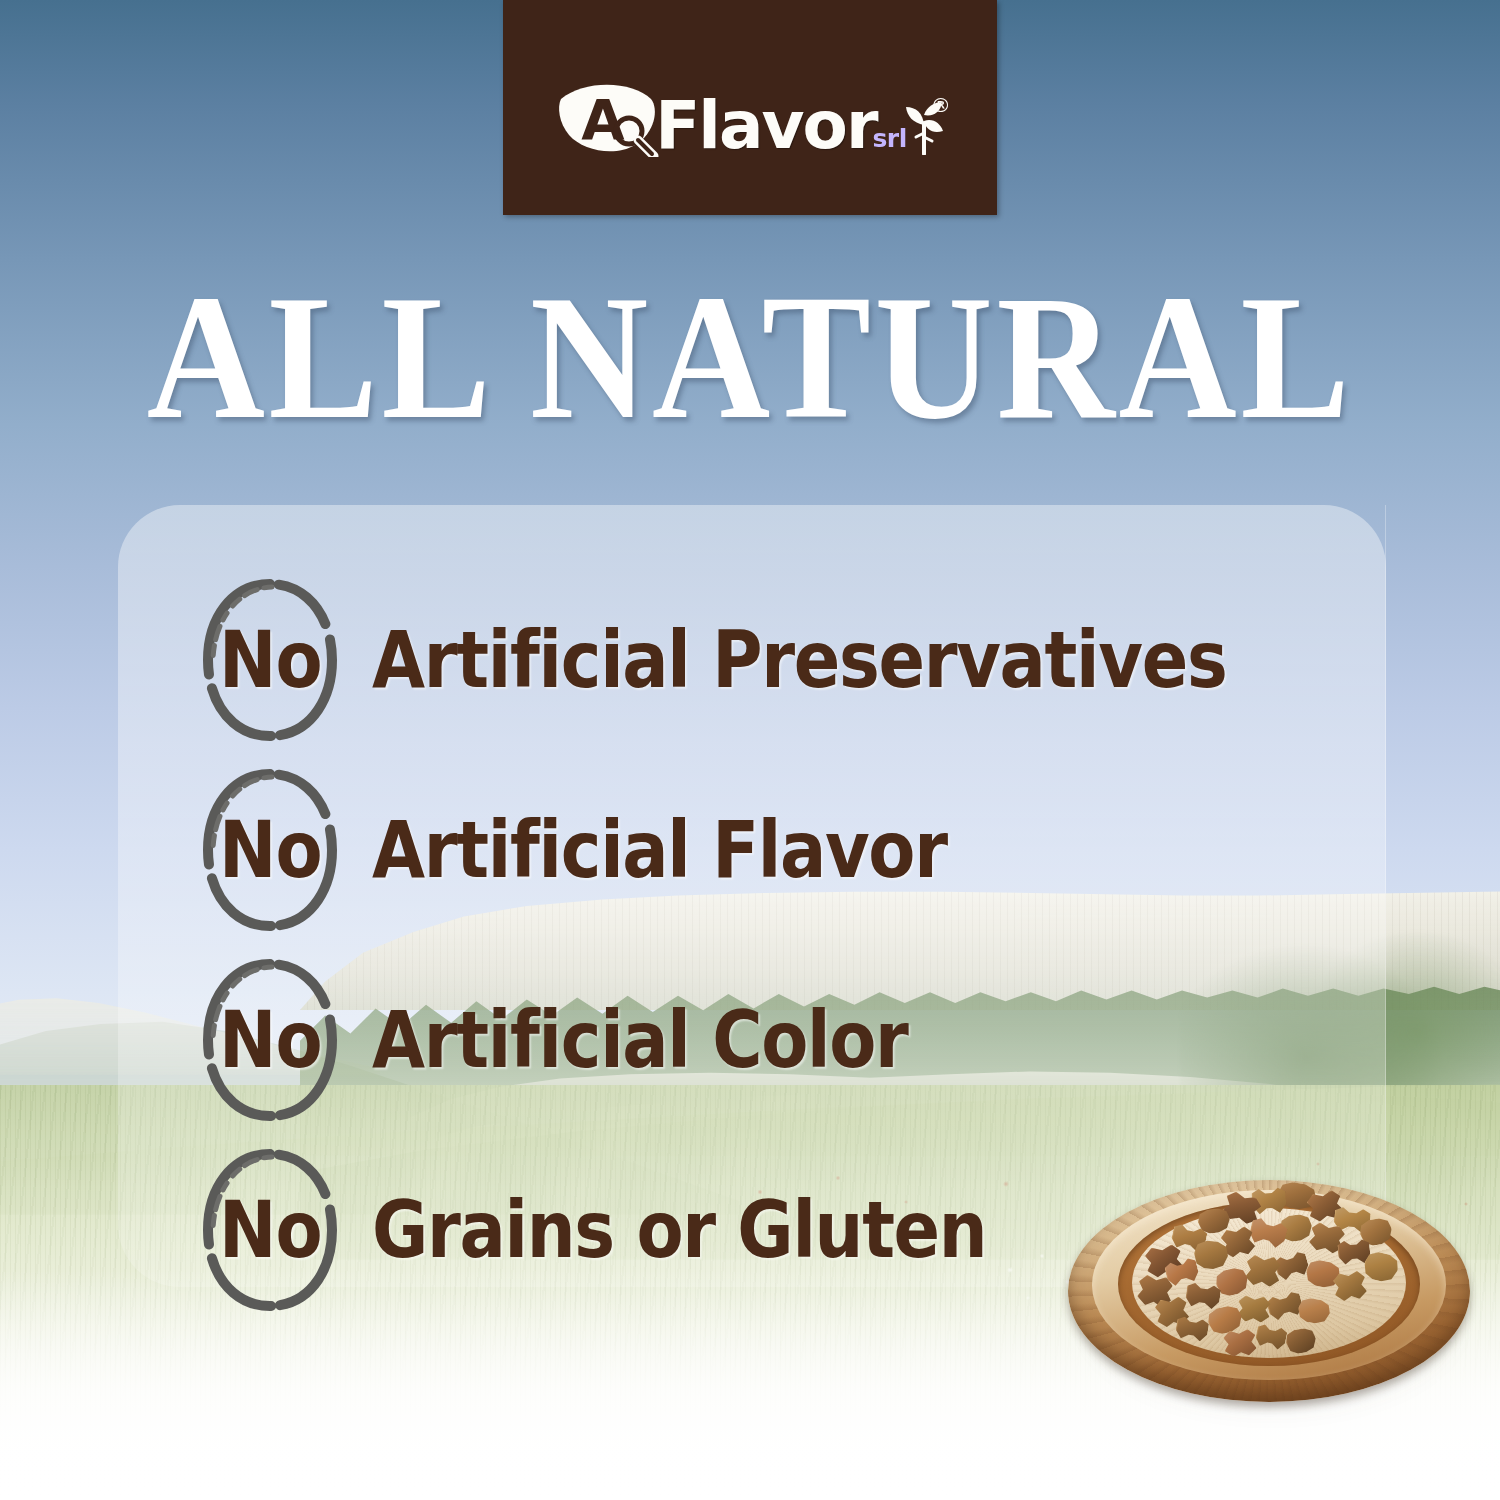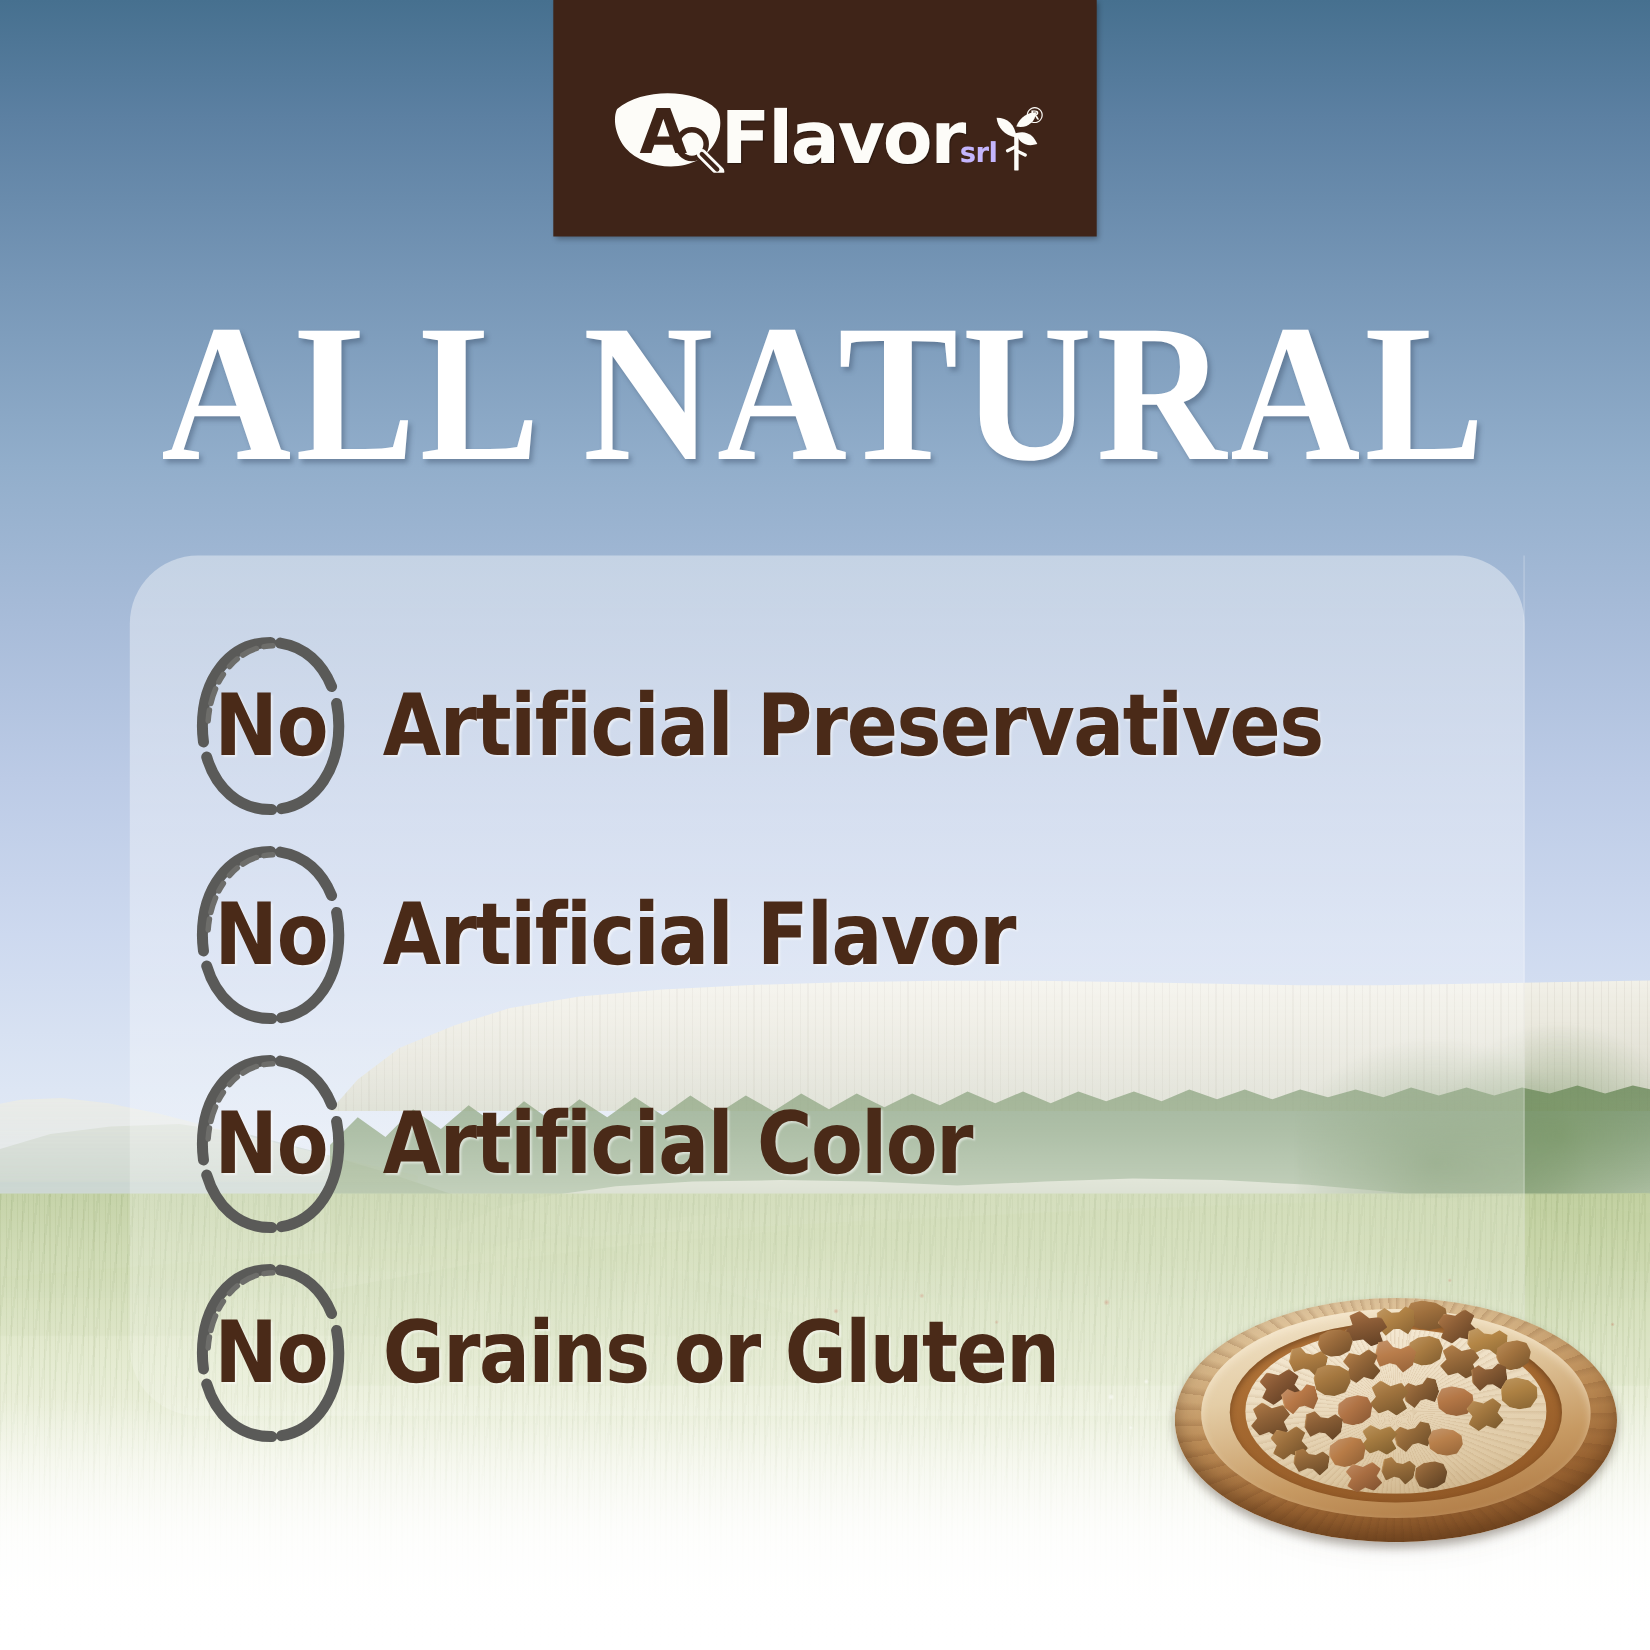--- a/index.html
+++ b/index.html
@@ -258,21 +258,21 @@
     font-size:178px;
     line-height:1;
     letter-spacing:4px;
     color:#ffffff;
     transform:scaleX(.92);
     text-shadow:3px 4px 5px rgba(58,76,102,.42);
   }
 
   
   .claims {
-    position:absolute; left:170px; top:565px; width:1220px;
+    position:absolute; left:194px; top:565px; width:1220px;
   }
   .claim {
     position:relative;
     height:190px;
     display:flex;
     align-items:center;
   }
   .circle-no {
     position:relative;
     width:152px; height:168px;

